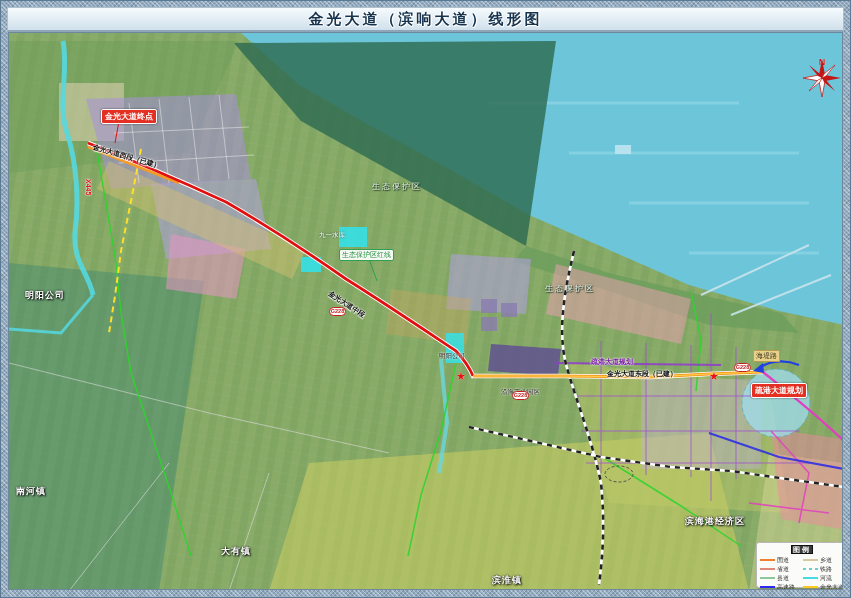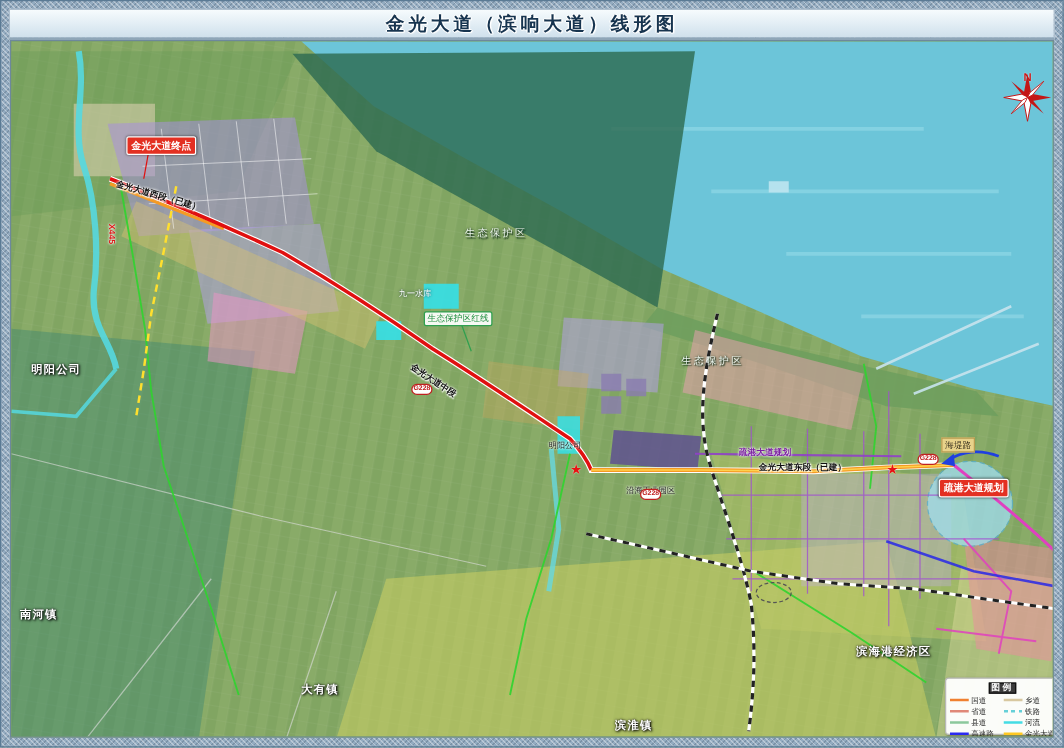--- a/index.html
+++ b/index.html
@@ -169,21 +169,21 @@
       </svg>
     </div>
 
     <div id="overlay-layer">
         <div class="ov red-box" style="left: 92px; top: 76px;">金光大道终点</div>
         <div class="ov red-box" style="left: 742px; top: 350px;">疏港大道规划</div>
         <div class="ov green-box" style="left: 330px; top: 216px;">生态保护区红线</div>
         <div class="ov tan-box" style="left: 744px; top: 317px;">海堤路</div>
         <div class="ov town" style="left: 16px; top: 256px;">明阳公司</div>
         <div class="ov town" style="left: 7px; top: 452px; text-align: right;">南河镇</div>
-        <div class="ov town" style="left: 232px; top: 512px;">大有镇</div>
+        <div class="ov town" style="left: 212px; top: 512px;">大有镇</div>
         <div class="ov town" style="left: 483px; top: 541px; text-align: center;">滨淮镇</div>
         <div class="ov town" style="left: 676px; top: 458px; margin-top: 24px;">滨海港经济区</div>
         <div class="ov area" style="left: 363px; top: 148px;">生态保护区</div>
         <div class="ov area" style="left: 536px; top: 250px;">生态保护区</div>
         <div class="ov area-sm" style="left: 310px; top: 198px;">九一水库</div>
         <div class="ov roadtext" style="left: 84px; top: 109px; transform: rotate(16deg);">金光大道西段（已建）</div>
         <div class="ov roadtext" style="left: 320px; top: 255px; transform: rotate(33deg);">金光大道中段</div>
         <div class="ov roadtext" style="left: 598px; top: 336px;">金光大道东段（已建）</div>
         <div class="ov roadtext-purple" style="left: 582px; top: 324px;">疏港大道规划</div>
         <div class="ov smalltext" style="left: 430px; top: 319px;">明阳公司</div>

